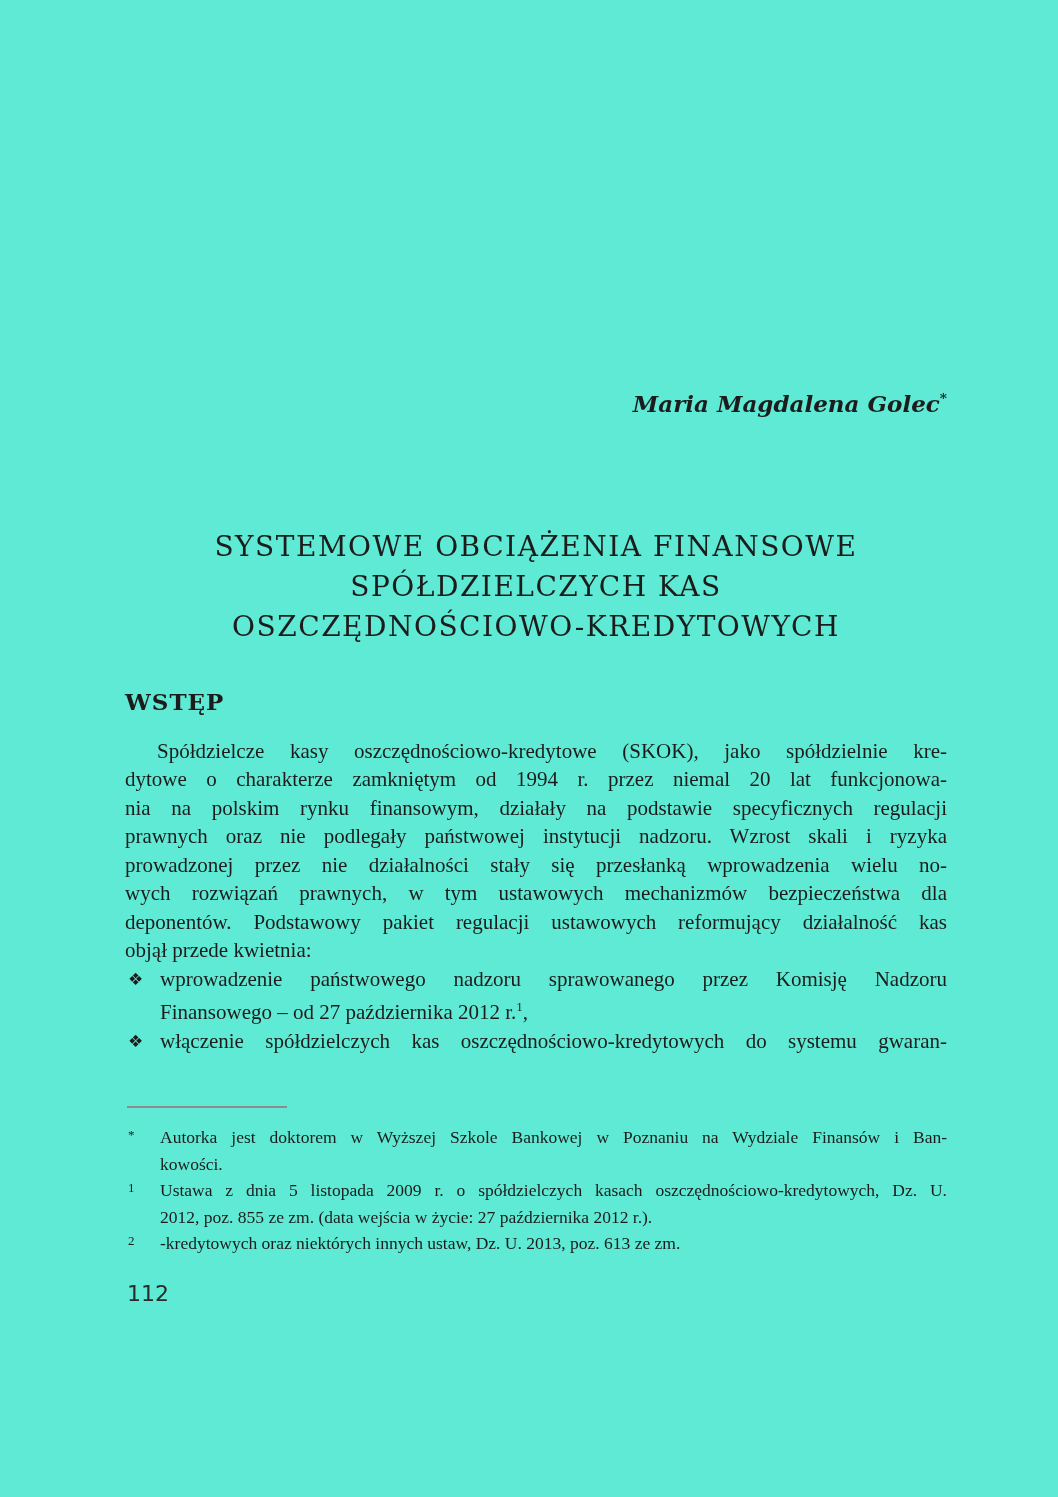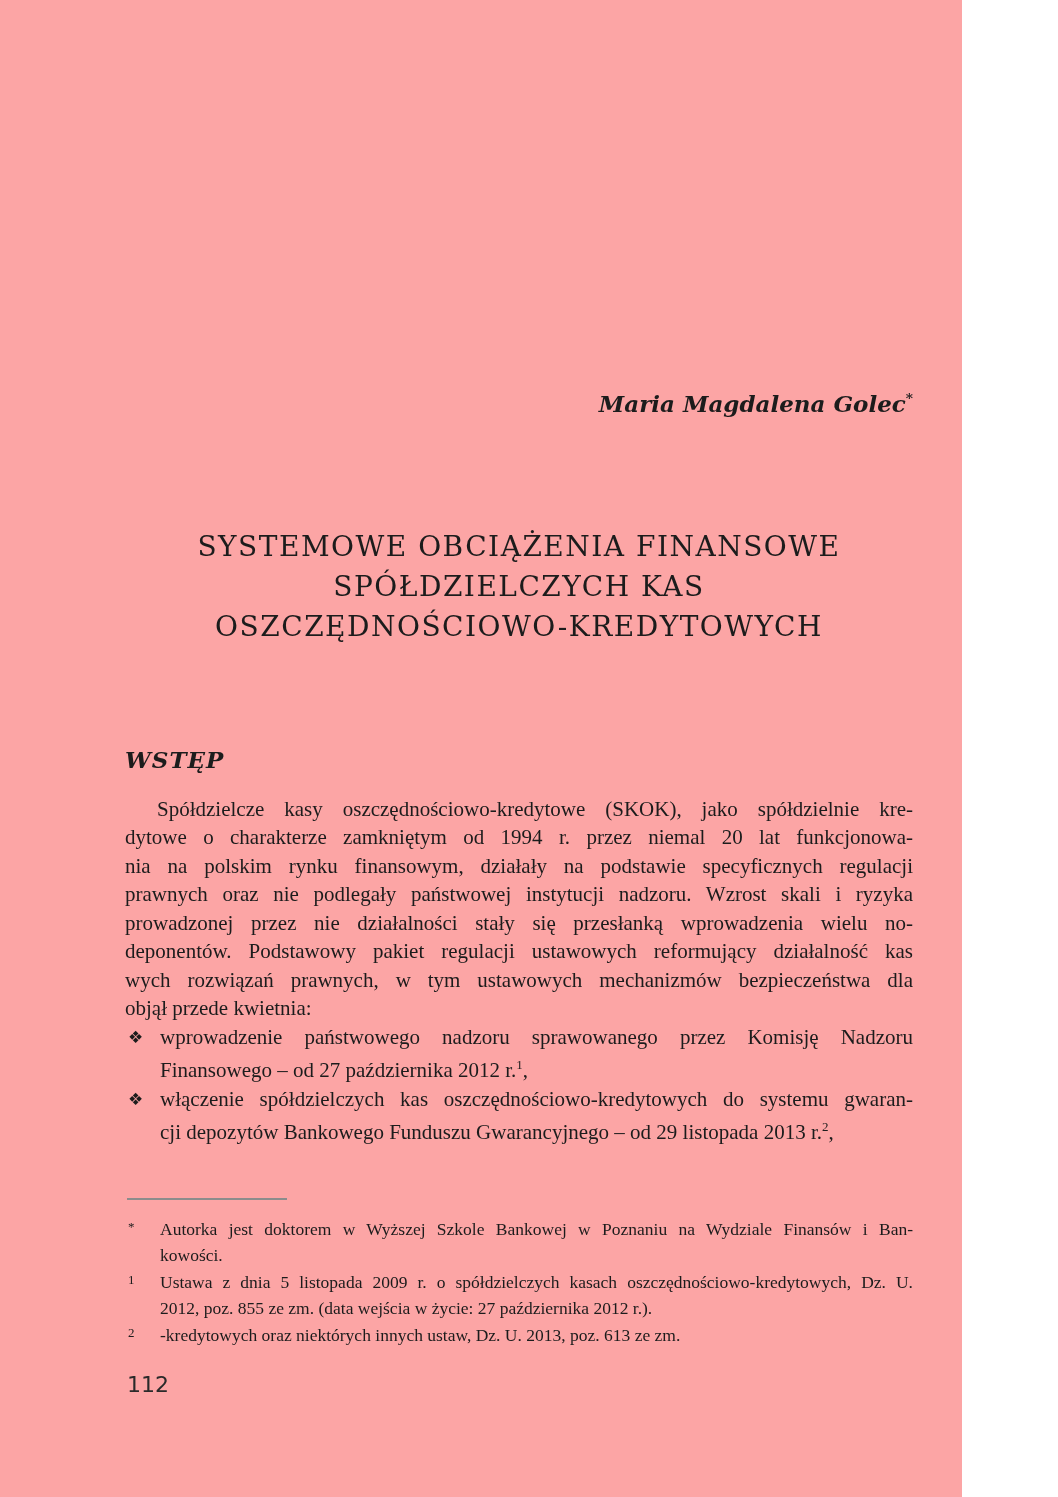--- a/index.html
+++ b/index.html
@@ -1,23 +1,23 @@
 <!DOCTYPE html>
 <html><head>
 <meta charset="utf-8">
 <style>
   html, body { margin: 0; padding: 0; background: #ffffff; }
   .page {
     position: relative;
-    width: 962px;
+    width: 1058px;
     height: 1497px;
-    background: #fca5a5;
+    background: #5eead4;
     color: #1c1c1c;
     box-sizing: border-box;
-    padding: 0 49px 0 125px;
+    padding: 0 111px 0 125px;
     font-family: "Liberation Serif", serif;
     overflow: hidden;
   }
   
   .author {
     padding-top: 383px;
     text-align: right;
     font-family: "DejaVu Serif", serif;
     font-style: italic;
     font-weight: bold;
@@ -31,27 +31,26 @@
     text-align: center;
     font-family: "DejaVu Serif", serif;
     font-weight: normal;
     font-size: 28px;
     line-height: 40px;
     letter-spacing: 1.5px;
   }
   .title .tline { display: block; }
   
   .heading {
-    margin: 98px 0 0 0;
+    margin: 40px 0 0 0;
     font-family: "DejaVu Serif", serif;
     font-weight: bold;
     font-size: 23px;
     line-height: 30px;
     letter-spacing: 1px;
-    font-style: italic;
   }
   
   .para {
     margin-top: 20px;
     font-size: 21px;
     line-height: 28.5px;
   }
   .line { display: block; }
   .jl { text-align: justify; text-align-last: justify; -moz-text-align-last: justify; }
   .indent { text-indent: 32px; }
@@ -110,35 +109,34 @@
   </h1>
 
   <h2 class="heading">WSTĘP</h2>
 
   <div class="para">
     <span class="line jl indent">Spółdzielcze kasy oszczędnościowo-kredytowe (SKOK), jako spółdzielnie kre-</span>
     <span class="line jl">dytowe o charakterze zamkniętym od 1994 r. przez niemal 20 lat funkcjonowa-</span>
     <span class="line jl">nia na polskim rynku finansowym, działały na podstawie specyficznych regulacji</span>
     <span class="line jl">prawnych oraz nie podlegały państwowej instytucji nadzoru. Wzrost skali i ryzyka</span>
     <span class="line jl">prowadzonej przez nie działalności stały się przesłanką wprowadzenia wielu no-</span>
+    <span class="line jl">wych rozwiązań prawnych, w tym ustawowych mechanizmów bezpieczeństwa dla</span>
     <span class="line jl">deponentów. Podstawowy pakiet regulacji ustawowych reformujący działalność kas</span>
-    <span class="line jl">wych rozwiązań prawnych, w tym ustawowych mechanizmów bezpieczeństwa dla</span>
     <span class="line">objął przede kwietnia:</span>
   </div>
 
   <div class="bullets">
     <div class="bullet">
       <span class="bmark">❖</span>
       <span class="line jl">wprowadzenie państwowego nadzoru sprawowanego przez Komisję Nadzoru</span>
       <span class="line"><span>Finansowego – od 27 października 2012 r.</span><sup class="ref">1</sup><span>,</span></span>
     </div>
     <div class="bullet">
       <span class="bmark">❖</span>
       <span class="line jl">włączenie spółdzielczych kas oszczędnościowo-kredytowych do systemu gwaran-</span>
-      <span class="line"><span>cji depozytów Bankowego Funduszu Gwarancyjnego – od 29 listopada 2013 r.</span><sup class="ref">2</sup><span>,</span></span>
     </div>
   </div>
 
   <div class="fnrule"></div>
 
   <div class="footnotes">
     <div class="fn">
       <span class="fnmark">*</span>
       <span class="line jl">Autorka jest doktorem w Wyższej Szkole Bankowej w Poznaniu na Wydziale Finansów i Ban-</span>
       <span class="line">kowości.</span>

